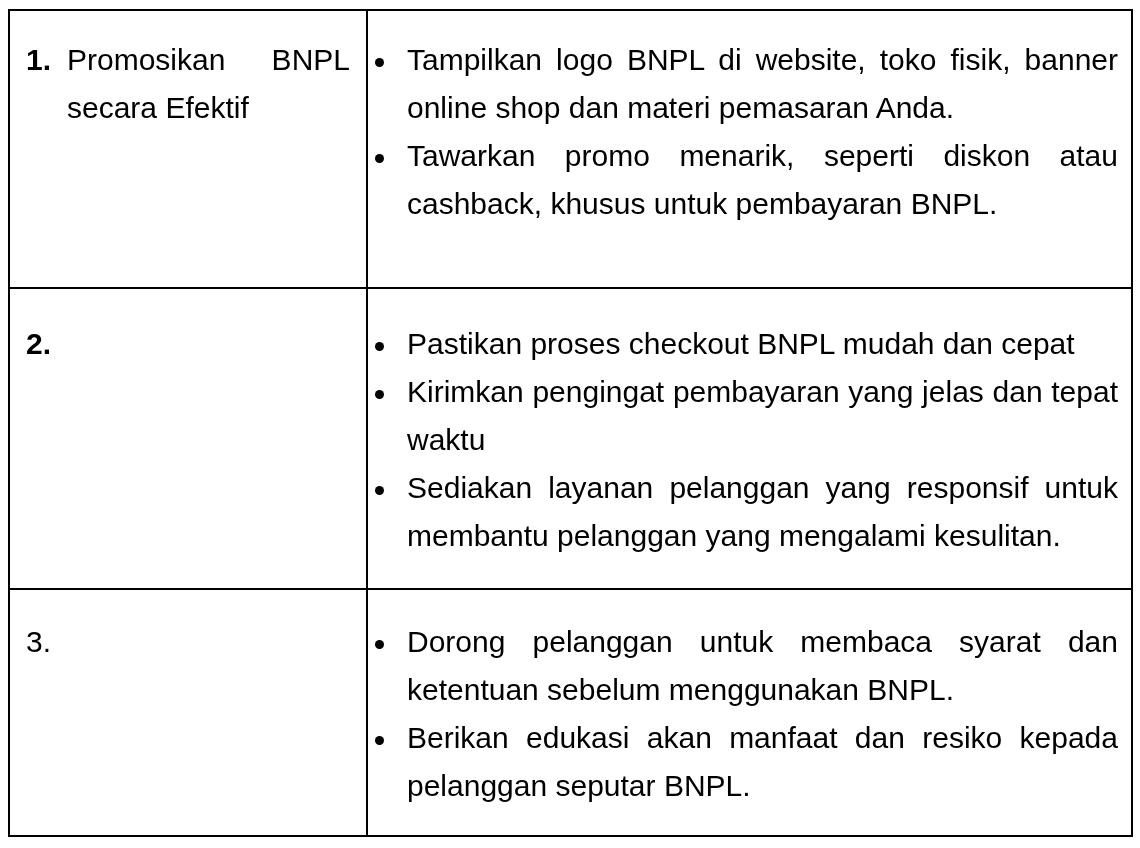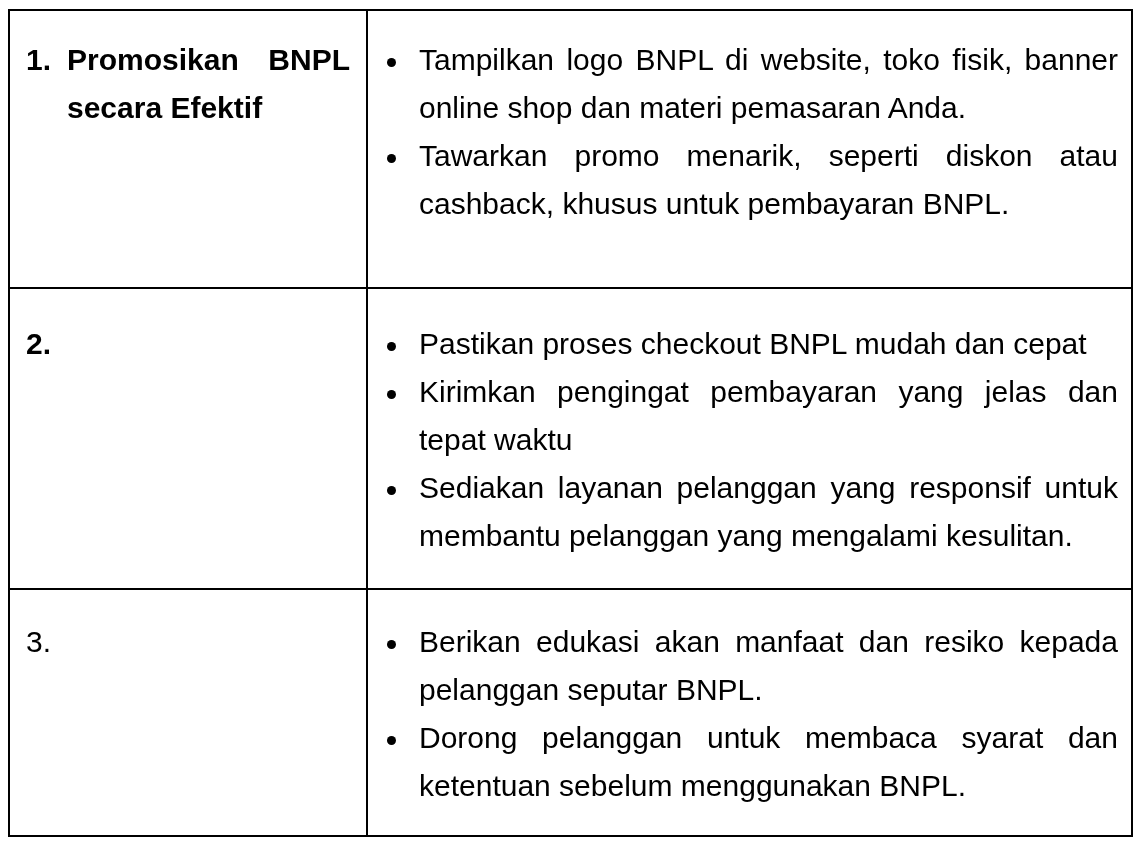--- a/index.html
+++ b/index.html
@@ -40,40 +40,40 @@
   }
   .cell-left {
     width: 358px;
     border-right: 2px solid #000000;
     padding-left: 16px;
     padding-right: 16px;
     flex-shrink: 0;
   }
   .cell-right {
     flex: 1;
-    padding-left: 18px;
+    padding-left: 6px;
     padding-right: 13px;
   }
   .row-1 .cell { padding-top: 25px; }
   .row-2 .cell { padding-top: 31px; }
   .row-3 .cell { padding-top: 28px; }
 
   .li {
     display: flex;
     align-items: flex-start;
   }
   .txt {
     flex: 1;
     font-size: 30px;
     line-height: 48px;
     text-align: justify;
     text-align-last: left;
     -moz-text-align-last: left;
   }
-  .title-text { font-weight: bold; }
+  .title-text { font-weight: normal; }
 
   .num-marker {
     display: block;
     width: 41px;
     flex-shrink: 0;
     font-size: 30px;
     line-height: 48px;
     font-weight: bold;
   }
   .num-marker.regular { font-weight: 400; }
@@ -153,24 +153,24 @@
     <div class="cell cell-left">
       <div class="li">
         <span class="num-marker regular">3.</span>
       </div>
     </div>
     <div class="cell cell-right">
       <div class="li">
         <span class="bullet-col">
             <span class="dot"></span>
           </span>
-        <div class="txt">Berikan edukasi akan manfaat dan resiko kepada pelanggan seputar BNPL.</div>
+        <div class="txt">Dorong pelanggan untuk membaca syarat dan ketentuan sebelum menggunakan BNPL.</div>
       </div>
       <div class="li">
         <span class="bullet-col">
             <span class="dot"></span>
           </span>
-        <div class="txt">Dorong pelanggan untuk membaca syarat dan ketentuan sebelum menggunakan BNPL.</div>
+        <div class="txt">Berikan edukasi akan manfaat dan resiko kepada pelanggan seputar BNPL.</div>
       </div>
     </div>
   </div>
 
 </div>
 
 </body></html>

